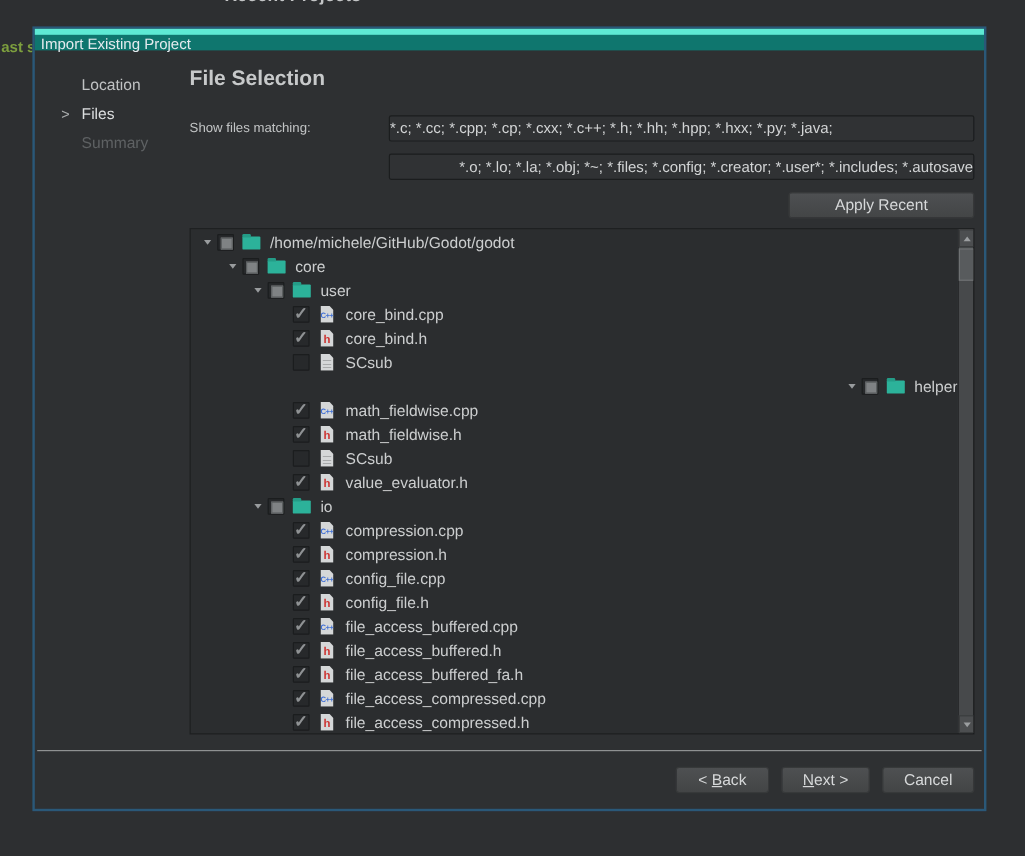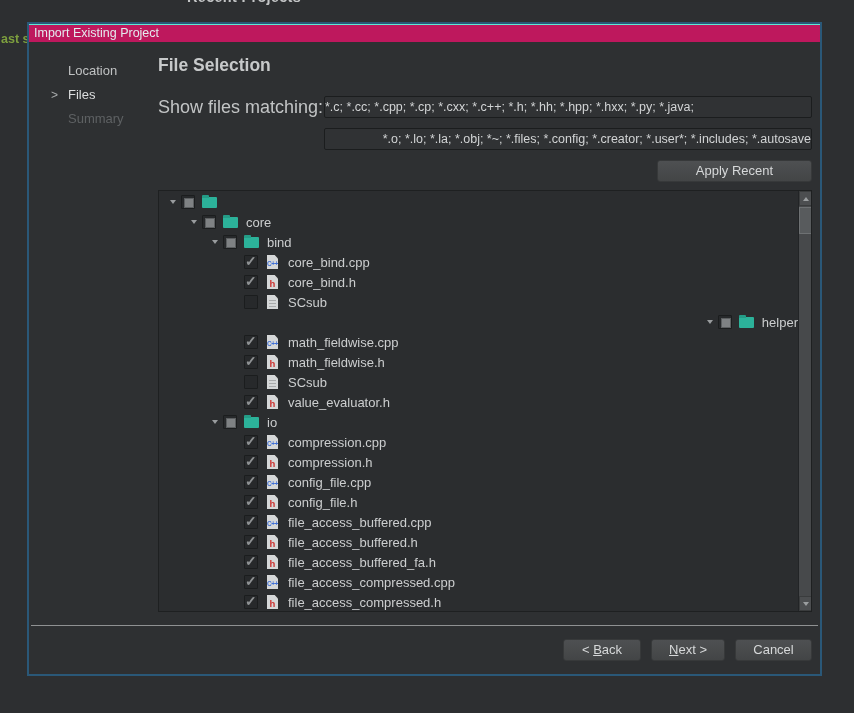--- a/index.html
+++ b/index.html
@@ -22,40 +22,40 @@
   }
 
   
   .dialog {
     position:absolute; left:27px; top:22px;
     width:795px; height:654px;
     background:#2e3032;
     border:2px solid #2a5878;
   }
   .titlebar {
-    height:18px; background:#be185d;
-    border-top:1px solid #5eead4;
+    height:18px; background:#0f766e;
+    border-top:5px solid #5eead4;
     color:#e4eaee; font-size:12.5px; line-height:17px;
     padding-left:5px;
   }
   .dialog-body { position:relative; width:721px; height:633px;border-radius:27px; }
 
   
   .sidebar { position:absolute; left:39px; top:17px; }
   .side-item { position:relative; height:24px; line-height:24px; font-size:13px; color:#c0c2c3; }
   .side-item.current { color:#dcdedf; }
   .side-item.disabled { color:#5e6163; }
   .side-chevron { position:absolute; left:-17px; top:0; color:#a9acad; font-size:12px; }
 
   
   .heading {
     position:absolute; left:129px; top:13px;
     font-size:17.5px; font-weight:bold; color:#c7c9ca;
   }
-  .filter-label { position:absolute; left:129px; height:22px; line-height:22px; font-size:18px; color:#c2c4c5; }
+  .filter-label { position:absolute; left:129px; height:22px; line-height:22px; font-size:11px; color:#c2c4c5; }
   .lbl-show { top:54px; } .lbl-hide { top:86px; }
   .filter-input {
     position:absolute; left:295px; width:488px; height:22px;
     background:#303234; border:1px solid #1b1d1e; border-radius:2px;
     color:#d2d4d5; font-size:12.5px; line-height:20px;
     padding:0 0; white-space:nowrap; overflow:hidden;
   }
   .inp-show { top:54px; }
   .inp-hide { top:86px; text-align:right; }
 
@@ -175,40 +175,41 @@
     <div class="tree">
       <div class="tree-rows" id="tree-rows">
           <div class="tree-row" style="padding-left: 6px;">
             <span class="arrow-slot">
               <span class="tri-down"></span>
             </span>
             <span class="cb partial"></span>
             <span class="ficon">
               <span class="folder-shape"></span>
             </span>
+            <span>/home/michele/GitHub/Godot/godot</span>
           </div>
           <div class="tree-row" style="padding-left: 27px;">
             <span class="arrow-slot">
               <span class="tri-down"></span>
             </span>
             <span class="cb partial"></span>
             <span class="ficon">
               <span class="folder-shape"></span>
             </span>
             <span>core</span>
           </div>
           <div class="tree-row" style="padding-left: 48px;">
             <span class="arrow-slot">
               <span class="tri-down"></span>
             </span>
             <span class="cb partial"></span>
             <span class="ficon">
               <span class="folder-shape"></span>
             </span>
-            <span>bind</span>
+            <span>user</span>
           </div>
           <div class="tree-row" style="padding-left: 69px;">
             <span class="arrow-slot"></span>
             <span class="cb checked"></span>
             <span class="ficon">
               <span class="page">
                 <span class="cpp-glyph">C++</span>
               </span>
             </span>
             <span>core_bind.cpp</span>

